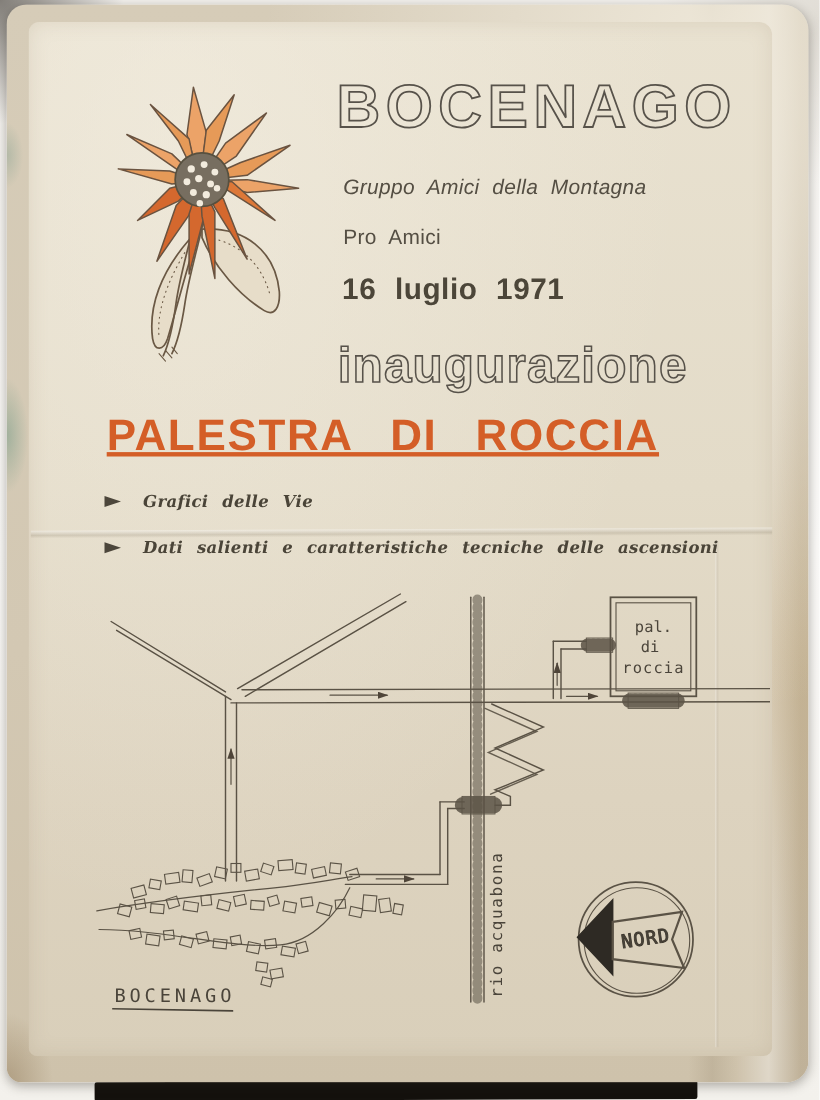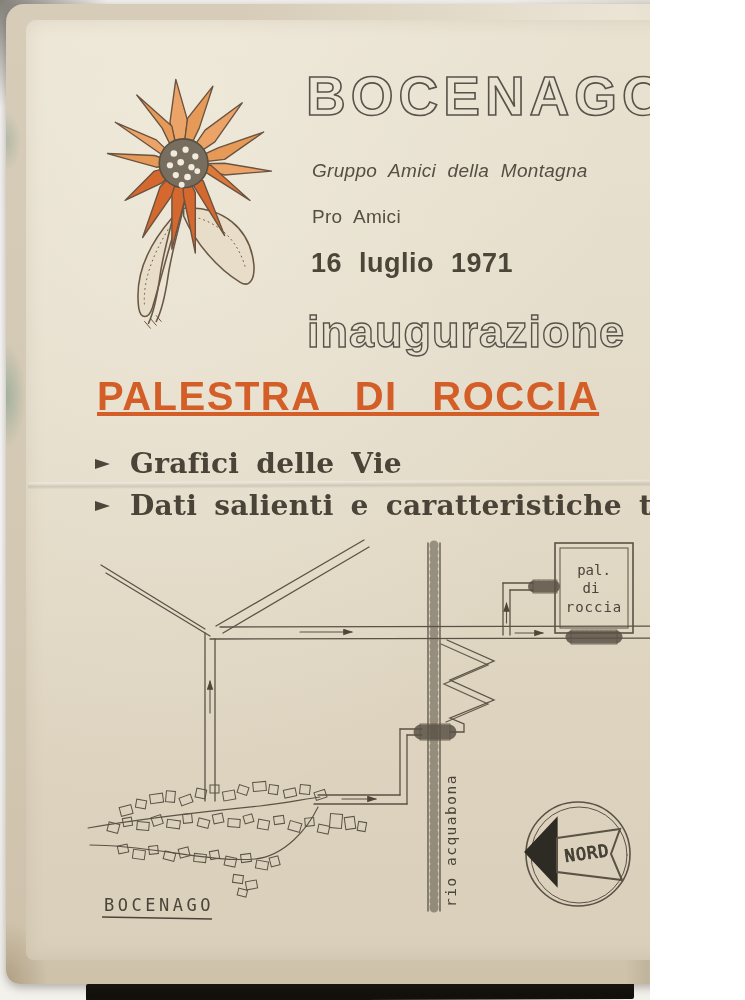--- a/index.html
+++ b/index.html
@@ -1,17 +1,17 @@
 <!DOCTYPE html>
 <html><head>
 <meta charset="utf-8">
 <style>
   html,body{margin:0;padding:0;}
   .stage{
-    position:relative;width:650px;height:1000px;overflow:hidden;
+    position:relative;width:745px;height:1000px;overflow:hidden;
     background:
       radial-gradient(circle at 0% 0%, rgba(110,106,100,.85) 0%, rgba(110,106,100,0) 9%),
       radial-gradient(circle at 100% 2%, rgba(210,205,195,.6) 0%, rgba(210,205,195,0) 12%),
       linear-gradient(180deg,#f4f2ee 0%,#fbfaf8 50%,#f3f1ec 100%);
     font-family:"Liberation Sans", sans-serif;
   }
   .shadow-strip{
     position:absolute;left:86px;top:983px;width:548px;height:17px;
     background:#14110d;border-radius:2px;transform:rotate(-.2deg);
   }
@@ -52,21 +52,21 @@
   }
   .title{left:306px;top:64px;font-size:55px;letter-spacing:5px;}
   .event-title{left:307px;top:306px;font-size:45px;letter-spacing:1px;-webkit-text-stroke-width:1.4px;}
   .org-line{position:absolute;left:312px;font-size:19px;color:#544e43;word-spacing:6px;letter-spacing:.3px;}
   .org-1{top:160px;font-style:italic;} .org-2{top:206px;}
   .date-line{position:absolute;left:311px;top:248px;font-size:27px;font-weight:700;color:#4c4639;word-spacing:9px;letter-spacing:.5px;}
   .headline{position:absolute;left:97px;top:374px;font-size:40px;font-weight:700;color:#d45e27;word-spacing:22px;letter-spacing:1.5px;white-space:nowrap;text-decoration:underline;}
   .bullet-row{position:absolute;left:95px;display:flex;align-items:center;}
   .bullet-row.r1{top:447px;} .bullet-row.r2{top:489px;}
   .bullet-arrow{width:0;height:0;border-left:15px solid #4c463b;border-top:5px solid transparent;border-bottom:5px solid transparent;margin-right:20px;flex:0 0 auto;}
-  .bullet-text{font-family:"DejaVu Serif", serif;font-weight:600;font-size:28px;color:#4a4438;word-spacing:7px;letter-spacing:.3px;white-space:nowrap;}
+  .bullet-text{font-family:"DejaVu Serif", serif;font-style:italic;font-weight:600;font-size:15px;color:#4a4438;word-spacing:7px;letter-spacing:.3px;white-space:nowrap;}
   .map-svg{position:absolute;left:60px;top:523px;}
   .flower-svg{position:absolute;left:86px;top:60px;}
   svg text{font-family:"DejaVu Sans Mono", monospace;fill:#4a443a;}
 </style>
 </head>
 <body>
 
 <div class="stage">
 
   <div class="shadow-strip"></div>

